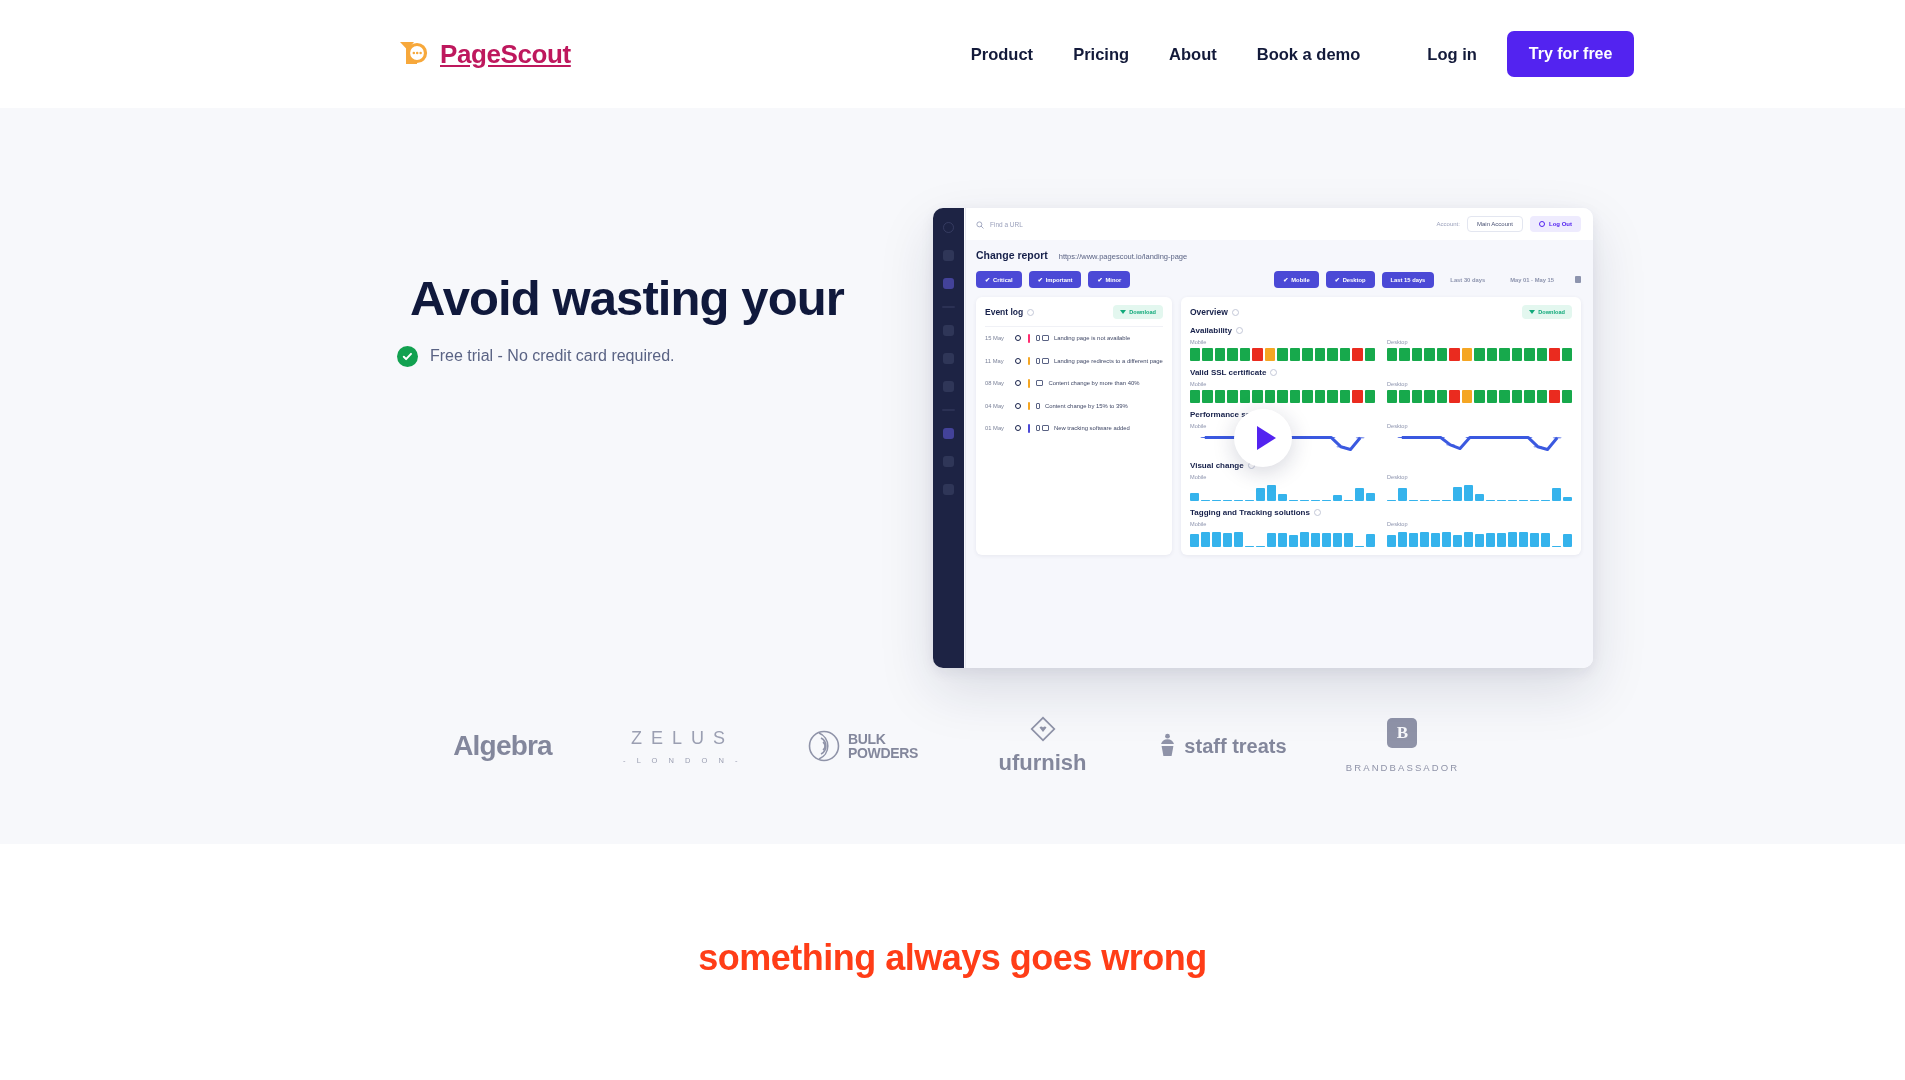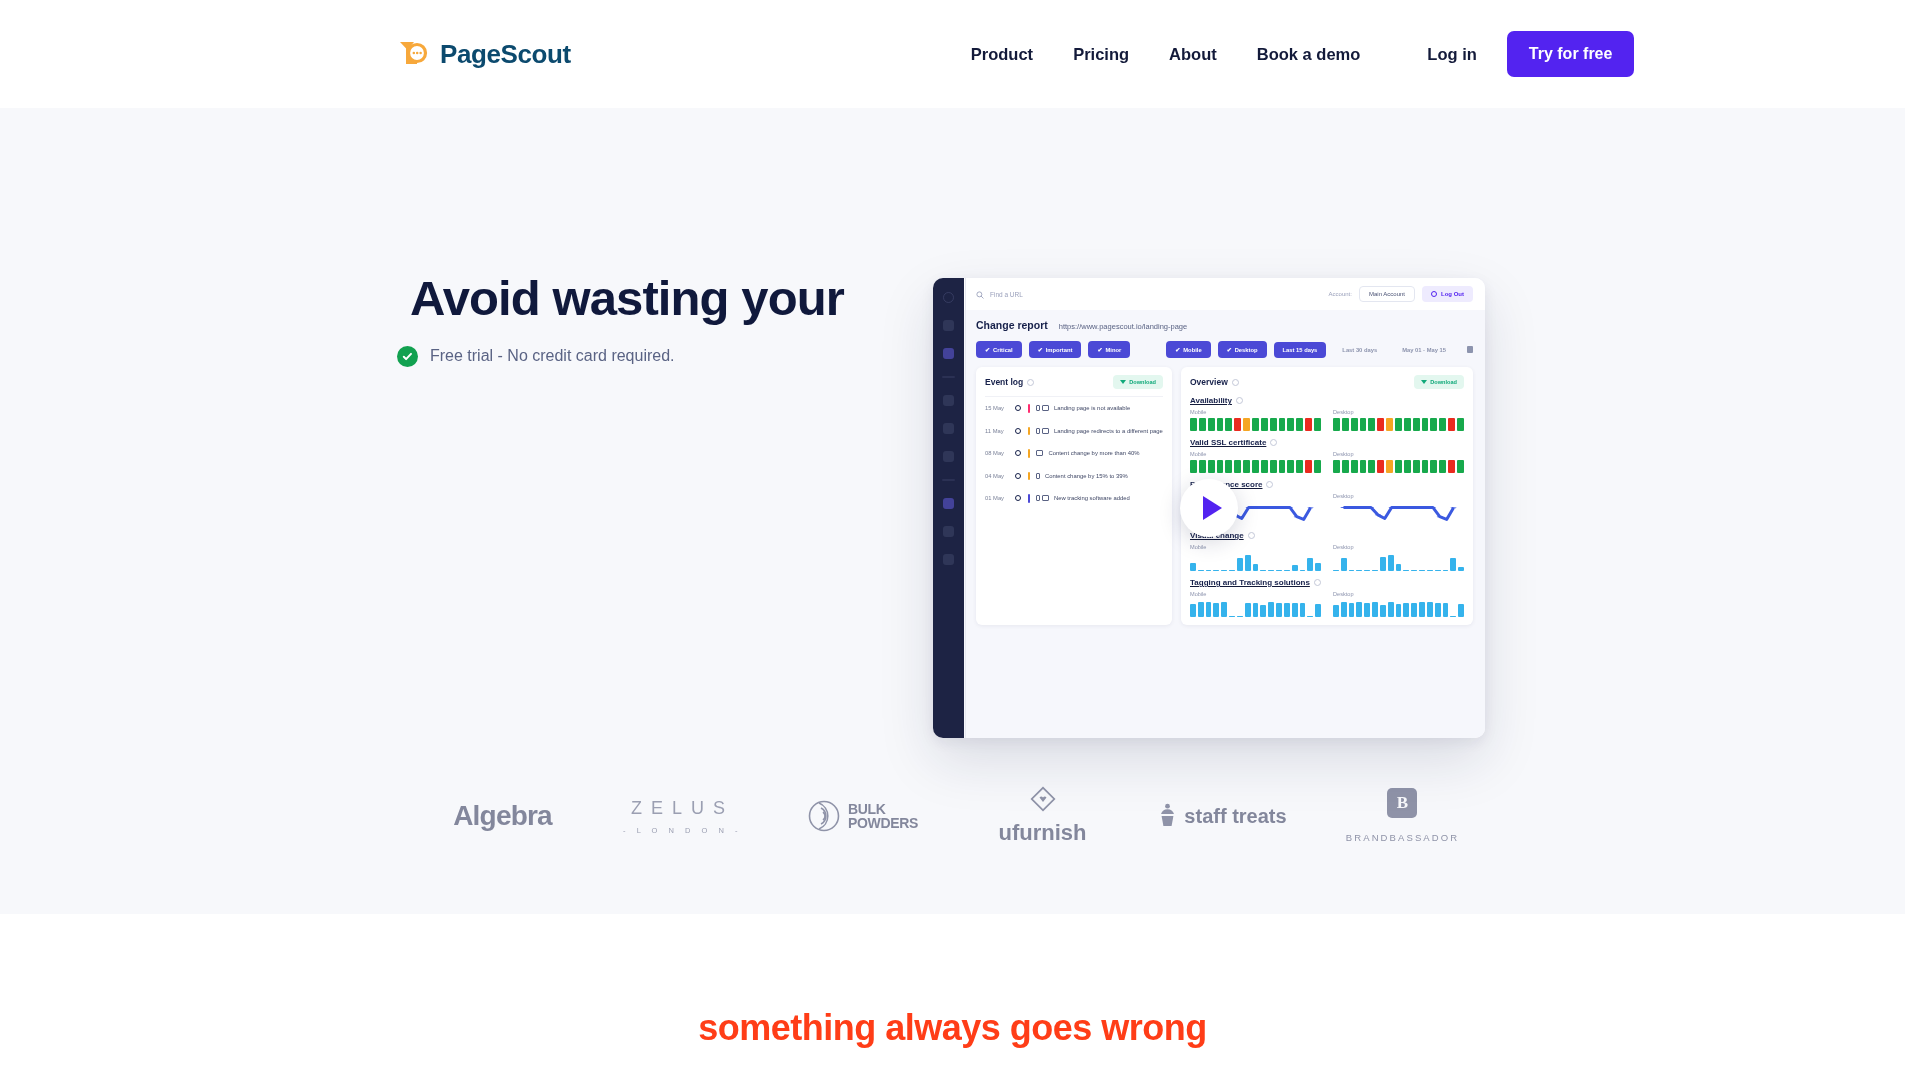--- a/index.html
+++ b/index.html
@@ -30,21 +30,22 @@
     align-items: center;
     gap: 9px;
     margin-left: 397px;
     cursor: pointer;
   }
   .brand-mark { width: 34px; height: 34px; display: block; }
   .brand-name {
     font-size: 26px;
     font-weight: 700;
     letter-spacing: -0.4px;
-    color: #0c4a6e;
+    color: #be185d;
+    text-decoration: underline;
   }
   .main-nav {
     display: flex;
     align-items: center;
     gap: 40px;
     margin-left: 400px;
   }
   .nav-link {
     font-size: 16.5px;
     font-weight: 600;
@@ -133,23 +134,22 @@
     display: flex; align-items: center; justify-content: center;
     flex: none;
   }
   .check-badge svg { display:block; }
   .trial-text { font-size: 16px; color: #5a6384; }
 
   
   .hero-shot {
     position: relative;
     margin-left: 76px;
-    width: 552px;
+    width: 660px;
     height: 460px;
-    margin-top: 70px;
   }
   .shot-frame {
     position: absolute;
     inset: 0;
     background: #fff;
     border-radius: 10px;
     overflow: hidden;
     box-shadow: 0 22px 55px rgba(22,28,69,0.13), 0 4px 14px rgba(22,28,69,0.07);
     display: flex;
   }
@@ -247,21 +247,21 @@
     width: 1px; background: #e6e8f0;
   }
   .ev-bar { width: 2.4px; border-radius: 2px; flex: none; margin-right: 6px; align-self: stretch; }
   .ev-ic { display: flex; gap: 2px; margin-right: 5px; padding-top: 1px; flex: none; }
   .ic-mob { width: 3.5px; height: 6px; border: 1px solid #5a6384; border-radius: 1px; }
   .ic-desk { width: 7px; height: 6px; border: 1px solid #5a6384; border-radius: 1px; }
   .ev-txt { font-size: 5.9px; color: #3f4765; line-height: 1.45; }
 
   .panel-overview { flex: 1; min-width: 0; }
   .ov-sec { margin-top: 7px; }
-  .ov-title { display: flex; align-items: center; text-decoration: underline; }
+  .ov-title { display: flex; align-items: center; }
   .ov-name { font-size: 8px; font-weight: 600; color: #16204a; }
   .ov-cols { display: flex; gap: 12px; margin-top: 4px; }
   .ov-col { flex: 1; min-width: 0; }
   .ov-plat { font-size: 5.6px; color: #8d94ae; margin-bottom: 3px; }
   .bar-strip { display: flex; gap: 2px; align-items: flex-end; height: 13px; }
   .bar-strip i { flex: 1; height: 13px; border-radius: 1px; display: block; }
   .spark { width: 100%; height: 22px; display: block; }
   .vc-strip { display: flex; gap: 2px; align-items: flex-end; height: 18px; }
   .vc-strip i { flex: 1; background: #35b3ec; border-radius: 1px; display: block; }
   .tt-strip { display: flex; gap: 2px; align-items: flex-end; height: 17px; }

